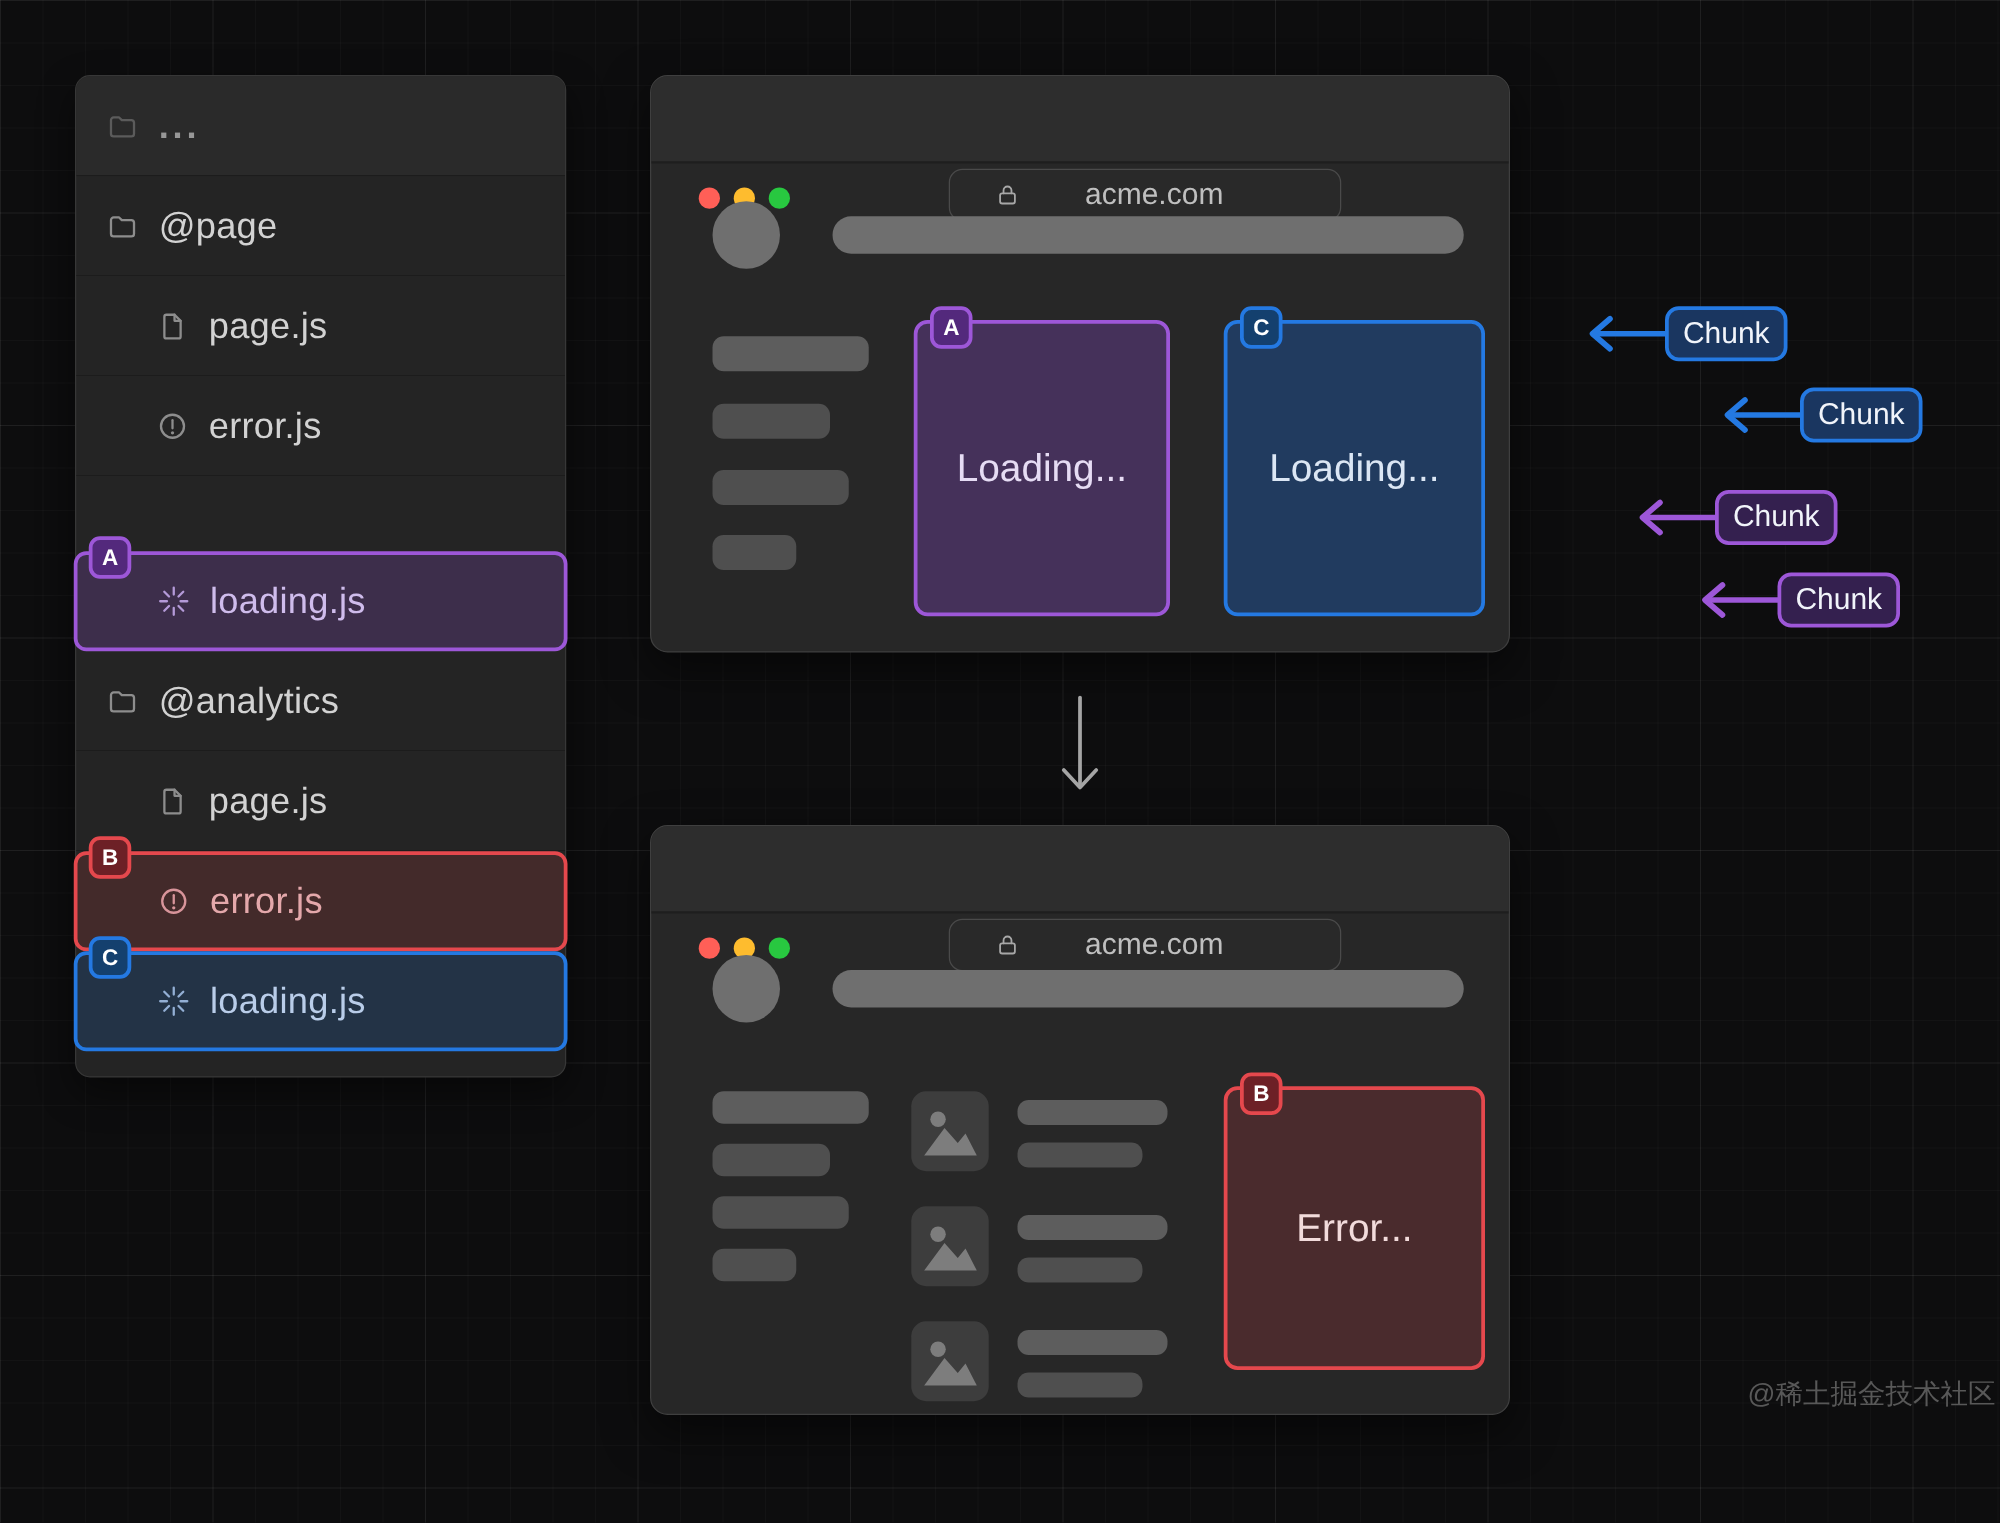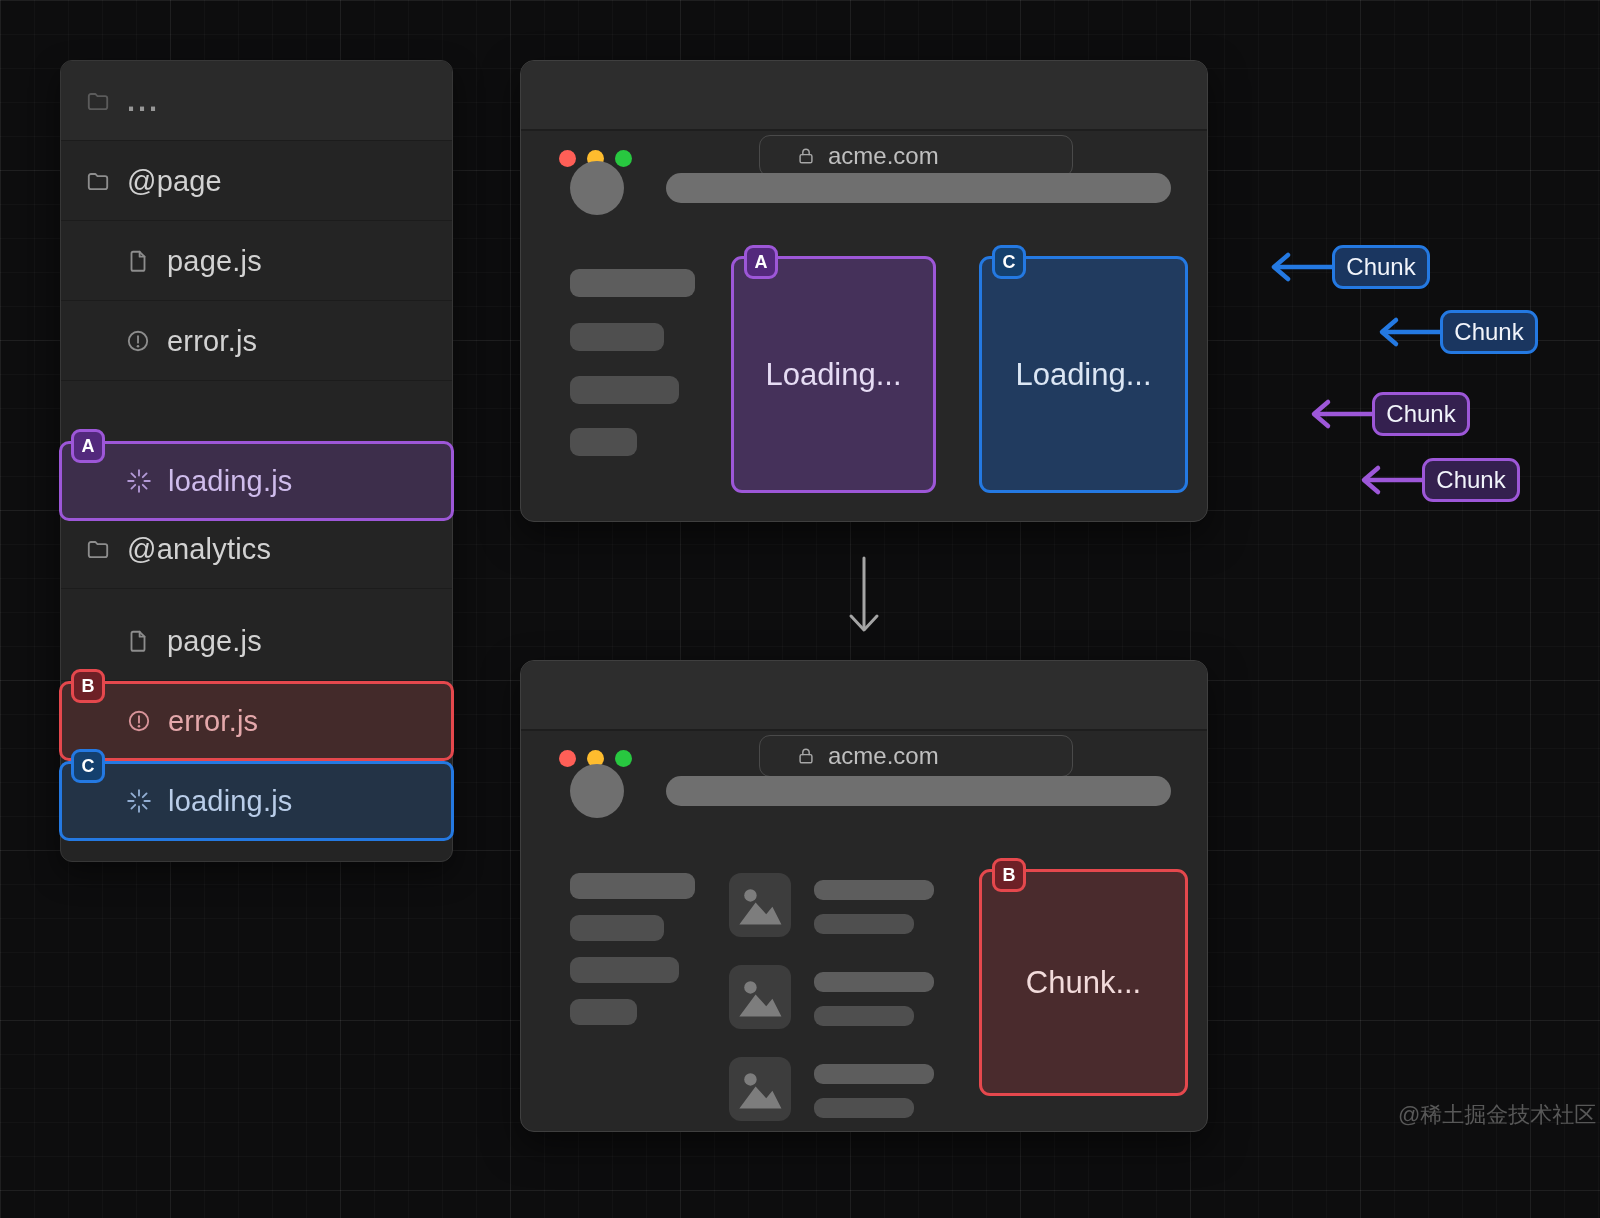--- a/index.html
+++ b/index.html
@@ -52,21 +52,21 @@
 
   
   .browser{background:#272727;border:1.5px solid #3f3f3f;border-radius:14px;
            box-shadow:0 14px 36px rgba(0,0,0,.5);box-sizing:border-box;}
   .titlebar{position:absolute;left:0;top:0;right:0;height:70px;background:#2d2d2d;
             border-radius:13px 13px 0 0;box-shadow:inset 0 -2px 0 #1e1e1e;}
   .light{position:absolute;top:89px;width:17px;height:17px;border-radius:50%;}
   .urlbar{position:absolute;display:flex;align-items:center;gap:12px;padding-left:36px;
           width:314px;height:42px;box-sizing:border-box;border:1.5px solid #4a4a4a;
           border-radius:11px;background:#292929;}
-  .urlbar span{font-size:24px;color:#bfbfbf;}
+  .urlbar span{font-size:24px;color:#bfbfbf;margin-left:40px;}
   .sk{position:absolute;background:#4f4f4f;border-radius:9px;}
   .sk.bright{background:#5d5d5d;}
   .sk.hero{background:#6f6f6f;border-radius:15px;}
   .avatar{position:absolute;width:54px;height:54px;border-radius:50%;background:#6f6f6f;}
   .imgph{position:absolute;width:62px;height:64px;border-radius:12px;background:#3d3d3d;}
 
   .card{position:absolute;border:3px solid;border-radius:11px;display:flex;
         align-items:center;justify-content:center;font-size:31px;box-sizing:border-box;}
   .card.purple{border-color:var(--purple);background:#45315a;color:#e6dcf4;}
   .card.blue{border-color:var(--blue);background:#213b5f;color:#dbe6f4;}
@@ -132,21 +132,21 @@
           <path d="M12 7V2"></path>
           <path d="M15.5 15.5l3.5 3.5"></path>
           <path d="M8.5 15.5L5 19"></path>
           <path d="M8.5 8.5L5 5"></path>
           <path d="M15.5 8.5L19 5"></path>
         </g>
       </svg>
     <span class="label">loading.js</span>
   </div>
 
-  <div class="tree-row ind0 row-line" style="top:448px">
+  <div class="tree-row ind0 row-line" style="top:460px">
     <svg class="icon" viewBox="0 0 24 24">
         <path class="stroke" d="M3.5 7.5c0-1.1.9-2 2-2h4l2 2h7c1.1 0 2 .9 2 2v8c0 1.1-.9 2-2 2h-13c-1.1 0-2-.9-2-2z"></path>
       </svg>
     <span class="label">@analytics</span>
   </div>
 
   <div class="tree-row ind1 row-line" style="top:540px">
     <svg class="icon" viewBox="0 0 24 24">
         <path class="stroke" d="M7.5 3.5h6L18 8v11.5a1.5 1.5 0 0 1-1.5 1.5h-9A1.5 1.5 0 0 1 6 19.5v-14.5A1.5 1.5 0 0 1 7.5 3.5z"></path>
         <path class="stroke" d="M13.5 3.5V8H18"></path>
@@ -268,21 +268,21 @@
     <svg width="62" height="64" viewBox="0 0 24 24">
         <circle cx="8.3" cy="8.3" r="2.4" fill="#7d7d7d"></circle>
         <path d="M4 19.5L10.3 11l4.1 4.6 2.4-2.9 3.5 6.8z" fill="#7d7d7d"></path>
       </svg>
   </span>
   <span class="sk bright" style="left:293px;top:403px;width:120px;height:20px;"></span>
   <span class="sk" style="left:293px;top:437px;width:100px;height:20px;"></span>
 
   <div class="card red" style="left:458px;top:208px;width:209px;height:227px;">
     <span class="badge red">B</span>
-    <span>Chunk...</span>
+    <span>Error...</span>
   </div>
 </div>
 
 <svg class="arrow-svg" style="left:1268px;top:247px;" width="68" height="40">
     <g class="arr blue">
       <path d="M64 20H8"></path>
       <path d="M20 8L6 20l14 12"></path>
     </g>
   </svg>
 <div class="chunk-box blue abs" style="left:1332px;top:245px;">

